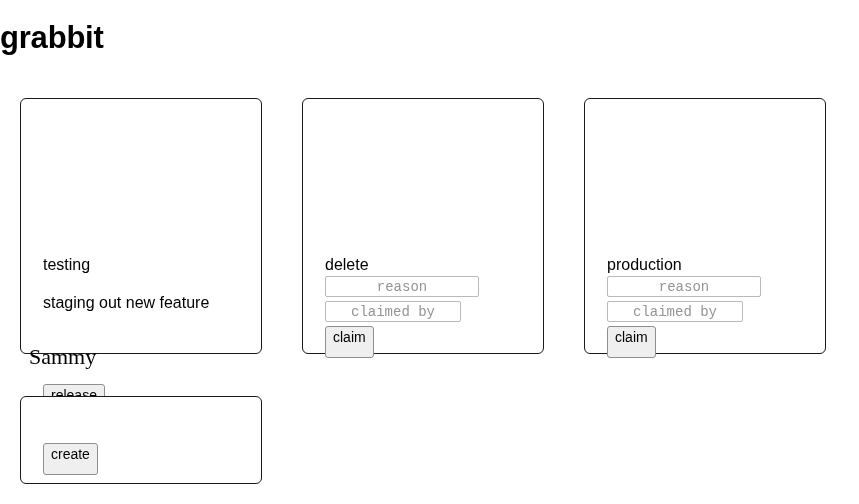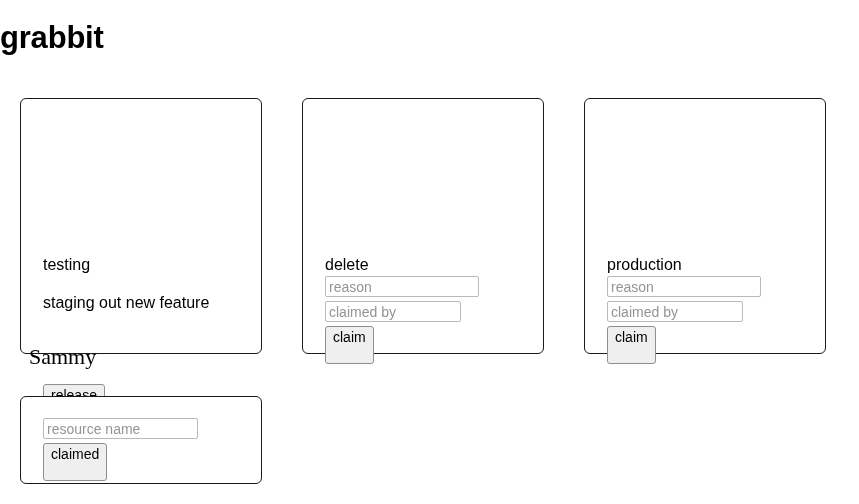--- a/index.html
+++ b/index.html
@@ -81,41 +81,42 @@
     white-space: nowrap;
     font-family: Liberation Serif, serif;
   }
 
   
   .txt {
     position: absolute;
     box-sizing: border-box;
     height: 21px;
     padding: 1px 3px;
-    font-family: Liberation Sans, sans-serif;
+    font-family: Liberation Mono, monospace;
     font-size: 14px;
     line-height: 17px;
     color: #000000;
     background: #ffffff;
     border: 1px solid #b9b9b9;
     border-radius: 2px;
     outline: none;
+    text-align: center;
   }
   .txt::placeholder {
     color: #949494;
     opacity: 1;
   }
   .txt-reason  { left: 22px; top: 177px; width: 154px; }
   .txt-claimed { left: 22px; top: 202px; width: 136px; }
   .txt-create  { left: 22px; top: 21px;  width: 155px; }
 
   .btn {
     position: absolute;
     box-sizing: border-box;
-    padding: 2px 7px 18px 7px;
+    padding: 2px 7px 12px 7px;
     font-family: "Liberation Sans", sans-serif;
     font-size: 14px;
     line-height: 16px;
     color: #000000;
     background: #efefef;
     border: 1px solid #8f8f8f;
     border-radius: 3px;
     cursor: default;
     white-space: nowrap;
   }
@@ -162,16 +163,15 @@
 
   <input class="txt txt-reason" type="text" placeholder="reason" style="">
 
   <input class="txt txt-claimed" type="text" placeholder="claimed by" style="">
 
   <button class="btn btn-claim">claim</button>
 </div>
 
 <div class="card card-create">
 
-  <input class="txt txt-create" type="text" placeholder="resource name" style="">
 
-  <button class="btn btn-create">claimed</button>
+  <button class="btn btn-create">create</button>
 </div>
 
 </body></html>

